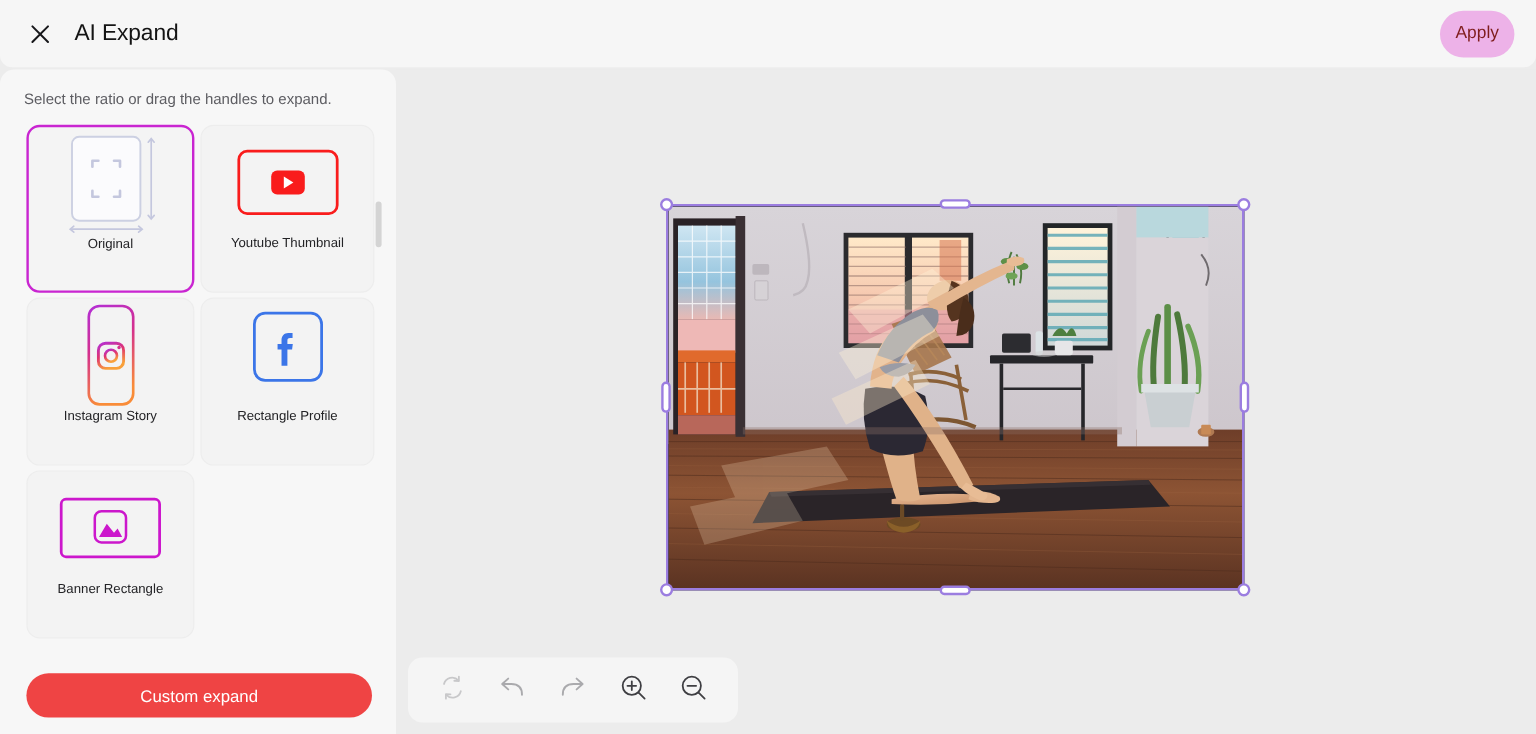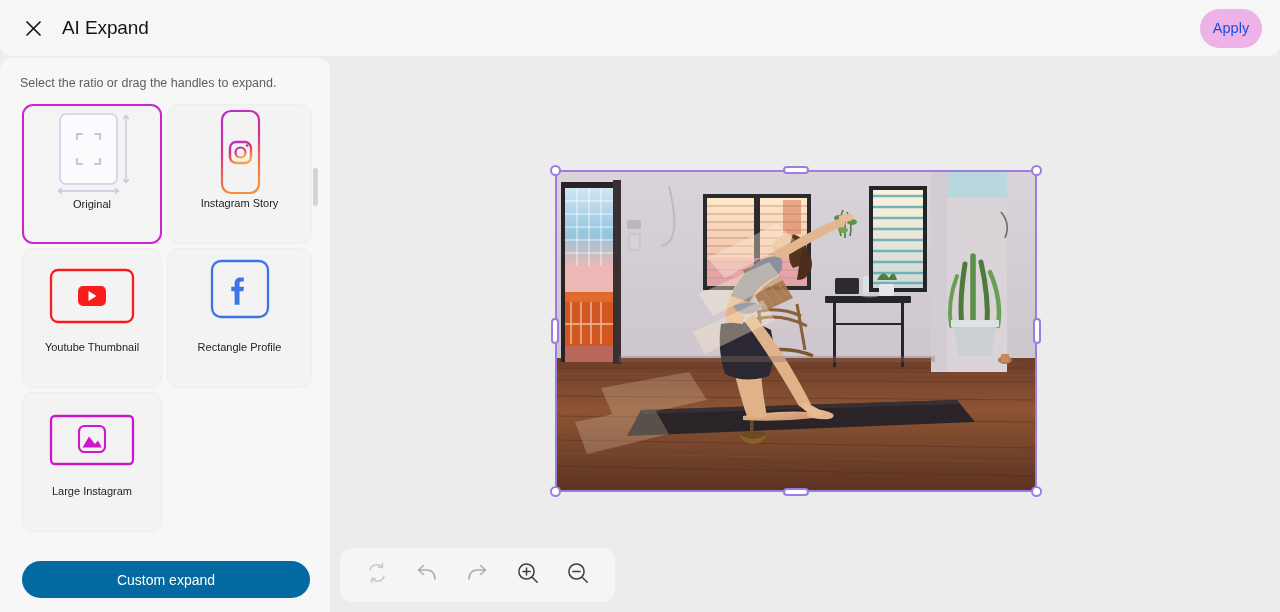--- a/index.html
+++ b/index.html
@@ -40,21 +40,21 @@
     font-size: 19px;
     font-weight: normal;
     color: #141414;
     letter-spacing: -0.1px;
   }
   .apply-btn {
     margin-left: auto;
     width: 62px; height: 39px;
     border-radius: 20px;
     background: #edb2e8;
-    color: #1d4ed8;
+    color: #7f1d1d;
     font-size: 14.5px;
     display: flex; align-items: center; justify-content: center;
     cursor: default;
     border: none;
     font-family: "Liberation Sans", sans-serif;
   }
 
   
   .sidebar {
     position: absolute;
@@ -127,21 +127,21 @@
     background: #d4d4d4;
     border-radius: 3px;
     cursor: pointer;
   }
 
   .custom-expand {
     position: absolute;
     left: 22px; bottom: 14px;
     width: 288px; height: 37px;
     border-radius: 19px;
-    background: #0369a1;
+    background: #ef4444;
     color: #ffffff;
     font-size: 14px;
     display: flex; align-items: center; justify-content: center;
     cursor: pointer;
     border: none;
     font-family: "Liberation Sans", sans-serif;
   }
 
   
   .canvas {
@@ -246,20 +246,31 @@
               <path d="M36 54 L31 54 L31 49" fill="none" stroke="#c4c7de" stroke-width="2.2" stroke-linecap="round" stroke-linejoin="round"></path>
               <line x1="80" y1="6" x2="80" y2="72" stroke="#c4c7de" stroke-width="1.4"></line>
               <path d="M77.5 8.5 L80 5.5 L82.5 8.5" fill="none" stroke="#c4c7de" stroke-width="1.4" stroke-linecap="round"></path>
               <path d="M77.5 69.5 L80 72.5 L82.5 69.5" fill="none" stroke="#c4c7de" stroke-width="1.4" stroke-linecap="round"></path>
               <line x1="13" y1="81" x2="72" y2="81" stroke="#c4c7de" stroke-width="1.4"></line>
               <path d="M15.5 78.5 L12.5 81 L15.5 83.5" fill="none" stroke="#c4c7de" stroke-width="1.4" stroke-linecap="round"></path>
               <path d="M69.5 78.5 L72.5 81 L69.5 83.5" fill="none" stroke="#c4c7de" stroke-width="1.4" stroke-linecap="round"></path>
             </svg>
           </div>
           <div class="ratio-label">Original</div>
+        </div>
+
+        <div class="ratio-card">
+          <div class="ratio-icon">
+            <svg width="92" height="70" viewBox="0 0 92 70">
+              <rect x="5" y="9" width="82" height="52" rx="7" fill="none" stroke="#f91c1c" stroke-width="2.3"></rect>
+              <rect x="32" y="25" width="28" height="20" rx="5" fill="#f91c1c"></rect>
+              <path d="M42.5 30 L50.5 35 L42.5 40 Z" fill="#ffffff"></path>
+            </svg>
+          </div>
+          <div class="ratio-label">Youtube Thumbnail</div>
         </div>
 
         <div class="ratio-card">
           <div class="ratio-icon">
             <svg width="92" height="92" viewBox="0 0 92 92">
               <defs>
                 <linearGradient id="igFrame" x1="0" y1="0" x2="0.25" y2="1">
                   <stop offset="0%" stop-color="#b32ed6"></stop>
                   <stop offset="45%" stop-color="#d42f8e"></stop>
                   <stop offset="100%" stop-color="#f98c38"></stop>
@@ -274,49 +285,38 @@
               <rect x="36" y="36" width="21" height="21" rx="6" fill="none" stroke="url(#igLogo)" stroke-width="2.4"></rect>
               <circle cx="46.5" cy="46.5" r="5" fill="none" stroke="url(#igLogo)" stroke-width="2.2"></circle>
               <circle cx="53.2" cy="39.6" r="1.4" fill="#d42f8e"></circle>
             </svg>
           </div>
           <div class="ratio-label">Instagram Story</div>
         </div>
 
         <div class="ratio-card">
           <div class="ratio-icon">
-            <svg width="92" height="70" viewBox="0 0 92 70">
-              <rect x="5" y="9" width="82" height="52" rx="7" fill="none" stroke="#f91c1c" stroke-width="2.3"></rect>
-              <rect x="32" y="25" width="28" height="20" rx="5" fill="#f91c1c"></rect>
-              <path d="M42.5 30 L50.5 35 L42.5 40 Z" fill="#ffffff"></path>
-            </svg>
-          </div>
-          <div class="ratio-label">Youtube Thumbnail</div>
-        </div>
-
-        <div class="ratio-card">
-          <div class="ratio-icon">
             <svg width="86" height="86" viewBox="0 0 86 86">
               <rect x="15" y="8" width="56" height="56" rx="9" fill="none" stroke="#3b75e8" stroke-width="2.3"></rect>
               <path d="M46.8 24.5 h-3.6 c-3.3 0 -5.6 2.3 -5.6 5.9 v3.3 h-3.3 v4.6 h3.3 v13.4 h4.9 V38.3 h3.9 l0.6 -4.6 h-4.5 v-2.9 c0 -1.3 0.4 -2.2 2.3 -2.2 h2.0 z" fill="#3b75e8"></path>
             </svg>
           </div>
           <div class="ratio-label">Rectangle Profile</div>
         </div>
 
 
         <div class="ratio-card">
           <div class="ratio-icon">
             <svg width="92" height="58" viewBox="0 0 92 58">
               <rect x="5" y="5" width="82" height="48" rx="4" fill="none" stroke="#cc17cc" stroke-width="2.3"></rect>
               <rect x="33" y="15" width="26" height="26" rx="5.5" fill="none" stroke="#cc17cc" stroke-width="2.1"></rect>
               <path d="M36.5 36.5 L43 25.5 L49 33 L52 29.5 L55.8 36.5 Z" fill="#cc17cc"></path>
             </svg>
           </div>
-          <div class="ratio-label">Large Instagram</div>
+          <div class="ratio-label">Banner Rectangle</div>
         </div>
 
       </div>
     </div>
 
     <div class="sb-track"></div>
     <div class="sb-thumb"></div>
 
     <button class="custom-expand">Custom expand</button>
   </div>

